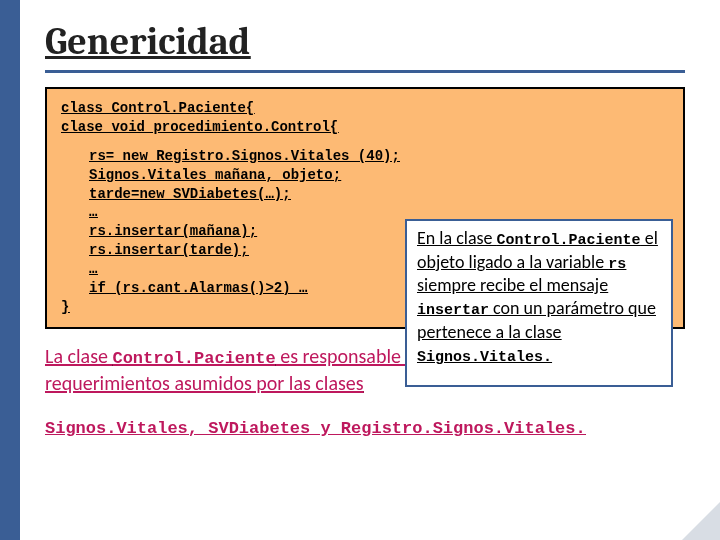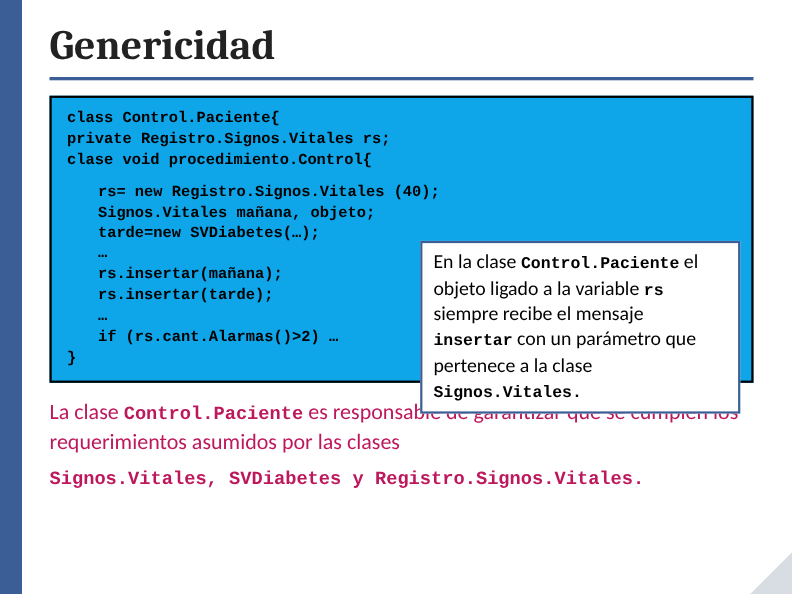--- a/index.html
+++ b/index.html
@@ -1,15 +1,15 @@
 <!DOCTYPE html>
 <html><head>
 <meta charset="utf-8">
 <style>
-  * { box-sizing: border-box; margin: 0; padding: 0; }
+  * { box-sizing: border-box; margin: 0; padding: 0; text-decoration: underline; }
   body {
     width: 720px;
     height: 540px;
     background: #fff;
     font-family: Calibri, Arial, sans-serif;
     position: relative;
     overflow: hidden;
   }
   .left-bar {
     position: absolute;
@@ -30,44 +30,44 @@
     margin-bottom: 6px;
   }
   .title-underline {
     border-bottom: 3px solid #3a5e95;
     width: 640px;
     margin-bottom: 14px;
   }
   .code-box {
     width: 640px;
     border: 2.5px solid #000;
-    background: #0ea5e9;
+    background: #fdba74;
     padding: 10px 14px 10px 14px;
     font-family: "Courier New", monospace;
     font-size: 14px;
     font-weight: bold;
     line-height: 1.35;
     position: relative;
     color: #000;
   }
   .code-header {
     margin-bottom: 10px;
   }
   .code-body {
     padding-left: 28px;
     position: relative;
   }
   .annotation {
     position: absolute;
     right: 10px;
     top: 130px;
-    width: 291px;
+    width: 268px;
     background: #fff;
     border: 2.5px solid #3a5e95;
-    padding: 6px 10px 6px 10px;
+    padding: 6px 10px 17px 10px;
     font-family: Calibri, Arial, sans-serif;
     font-weight: normal;
     font-size: 18px;
     line-height: 1.3;
     color: #000;
   }
   .annotation .mono {
     font-family: "Courier New", monospace;
     font-size: 15px;
     font-weight: bold;
@@ -78,21 +78,21 @@
     font-size: 20px;
     color: #be185d;
     line-height: 1.3;
   }
   .footer-text .mono {
     font-family: "Courier New", monospace;
     font-size: 17px;
     font-weight: bold;
   }
   .footer-bottom {
-    margin-top: 11px;
+    margin-top: 22px;
     font-family: "Courier New", monospace;
     font-size: 17px;
     font-weight: bold;
   }
   .corner {
     position: absolute;
     right: 0;
     bottom: 0;
     width: 0; height: 0;
     border-right: 38px solid #d8dde4;
@@ -105,21 +105,20 @@
 <div class="left-bar"></div>
 
 <div class="content">
 
   <div class="title">Genericidad</div>
   <div class="title-underline"></div>
 
   <div class="code-box">
     <div class="code-header">
       <div>class Control.Paciente{</div>
-      <div>private Registro.Signos.Vitales rs;</div>
       <div>clase void procedimiento.Control{</div>
     </div>
     <div class="code-body">
       <div>rs= new Registro.Signos.Vitales (40);</div>
       <div>Signos.Vitales mañana, objeto;</div>
       <div>tarde=new SVDiabetes(…);</div>
       <div>…</div>
       <div>rs.insertar(mañana);</div>
       <div>rs.insertar(tarde);</div>
       <div>…</div>

